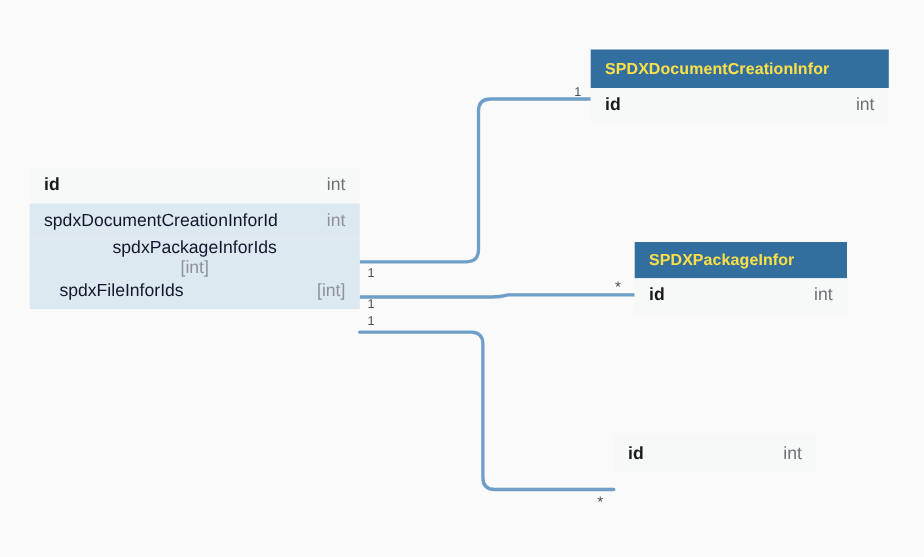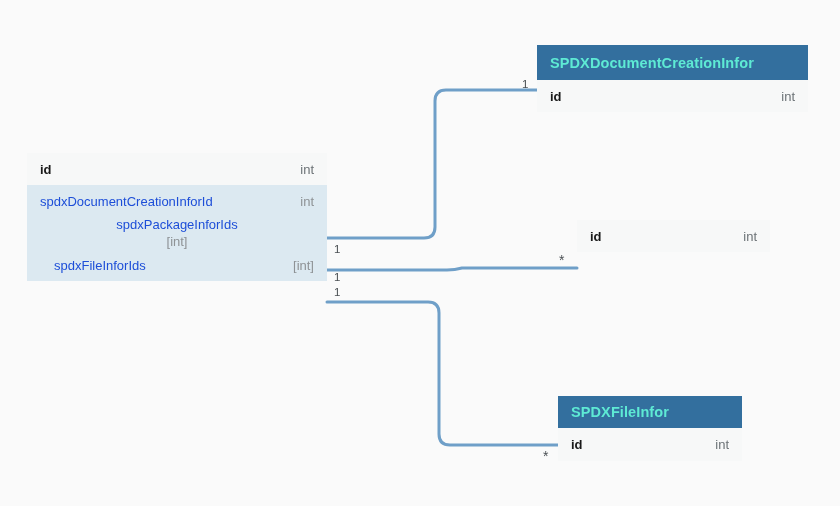--- a/index.html
+++ b/index.html
@@ -27,45 +27,45 @@
     height: 506px;
     pointer-events: none;
   }
   .entity {
     position: absolute;
     box-sizing: border-box;
     background: #f7f8f8;
   }
   .entity-header {
     background: #336f9e;
-    color: #5eead4;
+    color: #fde047;
     font-weight: bold;
     font-size: 14.5px;
     padding: 0 13px;
     display: flex;
     align-items: center;
     box-sizing: border-box;
     letter-spacing: 0.1px;
   }
   .attr-row {
     display: flex;
     align-items: center;
     justify-content: space-between;
     padding: 0 13px;
     box-sizing: border-box;
-    font-size: 13px;
+    font-size: 16px;
   }
   .attr-row.pk {
     background: #f7f8f8;
   }
   .attr-row.alt {
     background: #dce9f1;
   }
   .attr-name {
-    color: #1d4ed8;
+    color: #0f172a;
     white-space: nowrap;
   }
   .attr-row.pk .attr-name {
     color: #1a1a1a;
     font-weight: bold;
   }
   .attr-type {
     color: #8e9295;
     white-space: nowrap;
   }
@@ -115,27 +115,27 @@
         </div>
       </div>
       <div class="entity" style="left: 537px; top: 45px; width: 271px;">
         <div class="entity-header" style="height: 35px; background: rgb(51, 111, 158);">SPDXDocumentCreationInfor</div>
         <div class="attr-row pk" style="height: 32px;">
           <span class="attr-name">id</span>
           <span class="attr-type">int</span>
         </div>
       </div>
       <div class="entity" style="left: 577px; top: 220px; width: 193px;">
+        <div class="entity-header" style="height: 33px; background: rgb(51, 111, 158);">SPDXPackageInfor</div>
         <div class="attr-row pk" style="height: 32px;">
           <span class="attr-name">id</span>
           <span class="attr-type">int</span>
         </div>
       </div>
       <div class="entity" style="left: 558px; top: 396px; width: 184px;">
-        <div class="entity-header" style="height: 32px; background: rgb(51, 111, 158);">SPDXFileInfor</div>
         <div class="attr-row pk" style="height: 33px;">
           <span class="attr-name">id</span>
           <span class="attr-type">int</span>
         </div>
       </div>
     </div>
   <div id="labels-layer">
       <div class="card-label" style="left: 334px; top: 244px;">1</div>
       <div class="card-label" style="left: 522px; top: 79px;">1</div>
       <div class="card-label" style="left: 334px; top: 272px;">1</div>

